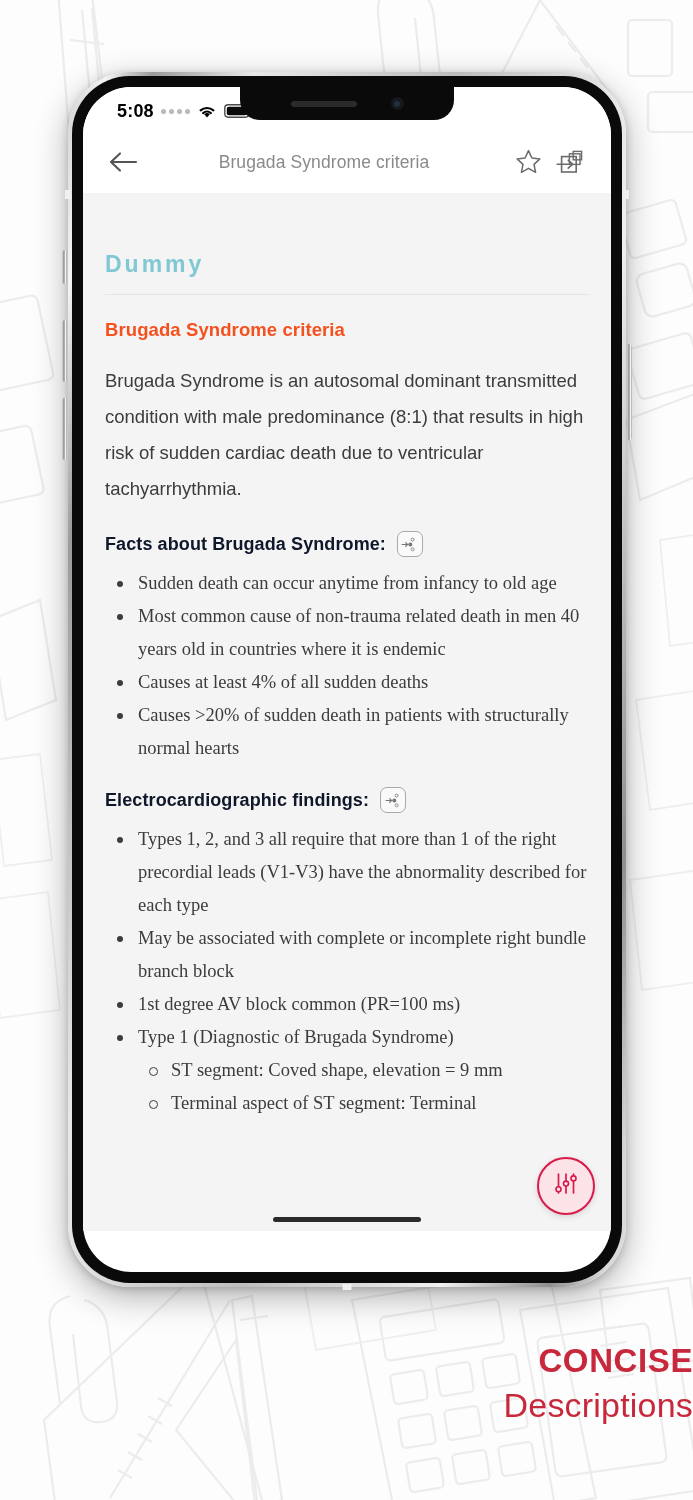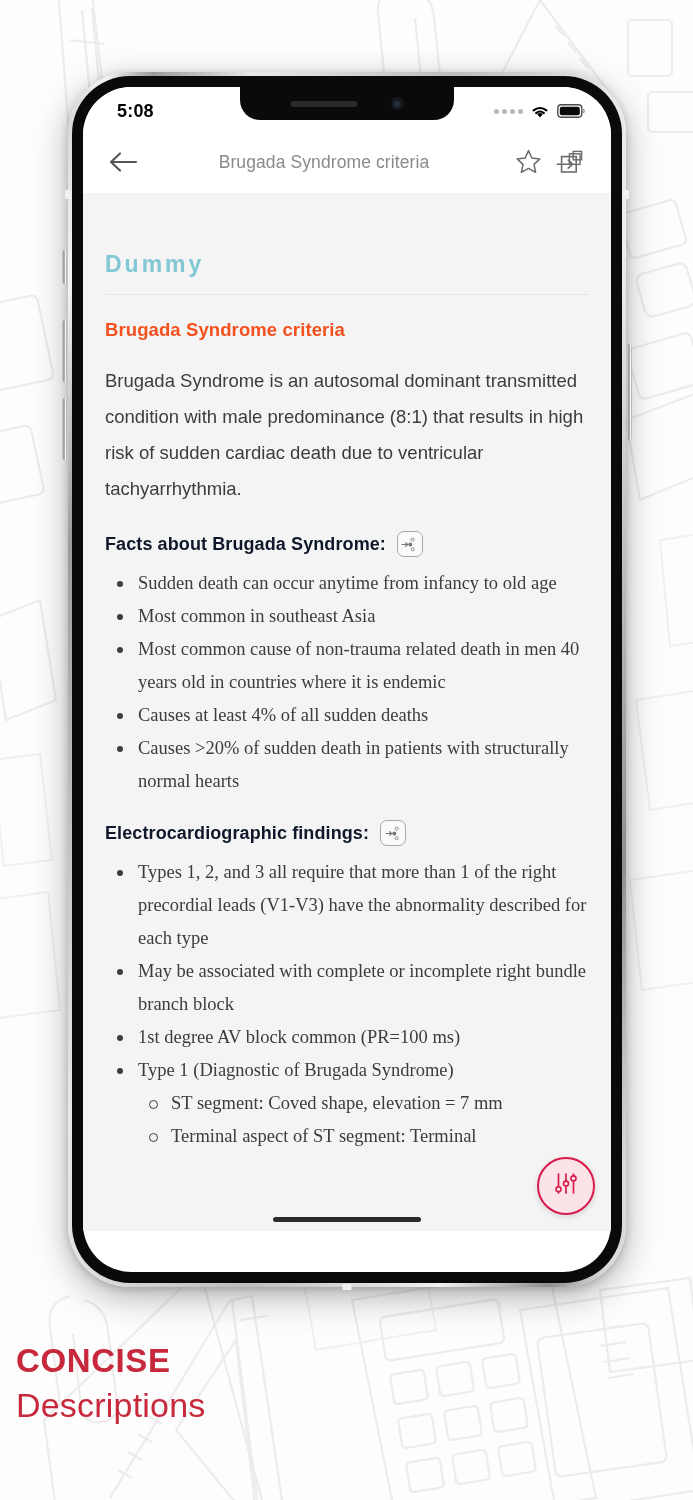--- a/index.html
+++ b/index.html
@@ -109,21 +109,21 @@
     background:#20303f;
   }
 
   
   #status-bar {
     position: relative;
     height: 44px;
     background: #ffffff;
     display: flex;
     align-items: center;
-    justify-content: space-between;
+    justify-content: flex-start;
     padding: 0 26px 0 34px;
     z-index: 20;
     gap: 7px;
   }
   #status-time {
     font-size: 18px;
     font-weight: bold;
     color: #000;
     letter-spacing: .2px;
     margin-top: 4px;
@@ -300,21 +300,21 @@
     background: #2b2b2b;
     z-index: 26;
   }
 
   
   #caption {
     position: absolute;
     left: 16px;
     right: 0;
     top: 1340px;
-    text-align: left;
+    text-align: right;
     z-index: 5;
   }
   #caption-line1 {
     font-size: 33px;
     font-weight: bold;
     color: #c8283c;
     letter-spacing: .6px;
     line-height: 42px;
   }
   #caption-line2 {
@@ -480,21 +480,20 @@
                 <path d="M4.6 5.6 L6.6 7.5 L4.6 9.4" stroke="#777" stroke-width="1.1" fill="none" stroke-linecap="round" stroke-linejoin="round"></path>
                 <circle cx="9.3" cy="7.5" r="2.0" fill="#777"></circle>
                 <circle cx="11.6" cy="2.6" r="1.5" fill="none" stroke="#8c8c8c" stroke-width="1"></circle>
                 <circle cx="11.6" cy="12.3" r="1.5" fill="none" stroke="#8c8c8c" stroke-width="1"></circle>
               </svg>
             </span>
           </div>
 
           <ul class="bullets">
             <li>Sudden death can occur anytime from infancy to old age</li>
-            <li>Most common in southeast Asia</li>
             <li>Most common cause of non-trauma related death in men 40 years old in countries where it is endemic</li>
             <li>Causes at least 4% of all sudden deaths</li>
             <li>Causes &gt;20% of sudden death in patients with structurally normal hearts</li>
           </ul>
 
           <div class="section-heading-row">
             <span class="section-heading">Electrocardiographic findings:</span>
             <span class="node-icon-btn">
               <svg width="17" height="15" viewBox="0 0 17 15">
                 <path d="M1 7.5 H6.2" stroke="#777" stroke-width="1.1" fill="none" stroke-linecap="round"></path>
@@ -505,21 +504,21 @@
               </svg>
             </span>
           </div>
 
           <ul class="bullets">
             <li>Types 1, 2, and 3 all require that more than 1 of the right precordial leads (V1-V3) have the abnormality described for each type</li>
             <li>May be associated with complete or incomplete right bundle branch block</li>
             <li>1st degree AV block common (PR=100 ms)</li>
             <li>Type 1 (Diagnostic of Brugada Syndrome)
               <ul class="sub-bullets">
-                <li>ST segment: Coved shape, elevation = 7 mm</li>
+                <li>ST segment: Coved shape, elevation = 9 mm</li>
                 <li>Terminal aspect of ST segment: Terminal</li>
               </ul>
             </li>
           </ul>
 
           <div id="fab">
             <svg width="30" height="30" viewBox="0 0 30 30">
               <path d="M7.5 3 V22" stroke="#d81b4a" stroke-width="1.7" stroke-linecap="round"></path>
               <path d="M15 3 V22" stroke="#d81b4a" stroke-width="1.7" stroke-linecap="round"></path>
               <path d="M22.5 3 V22" stroke="#d81b4a" stroke-width="1.7" stroke-linecap="round"></path>

